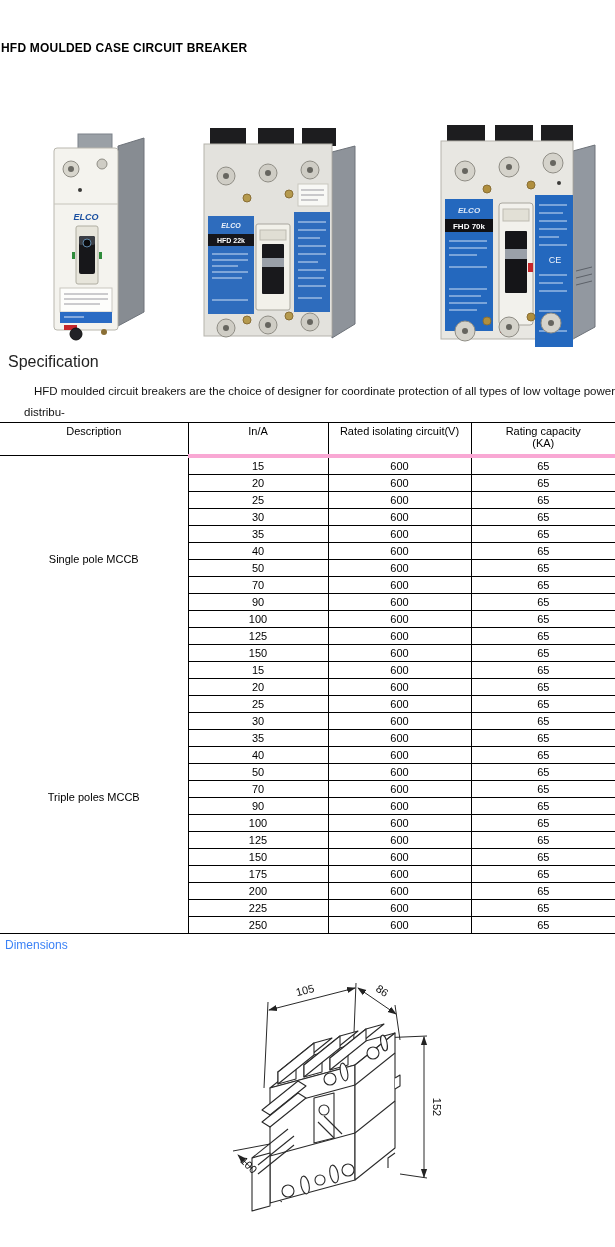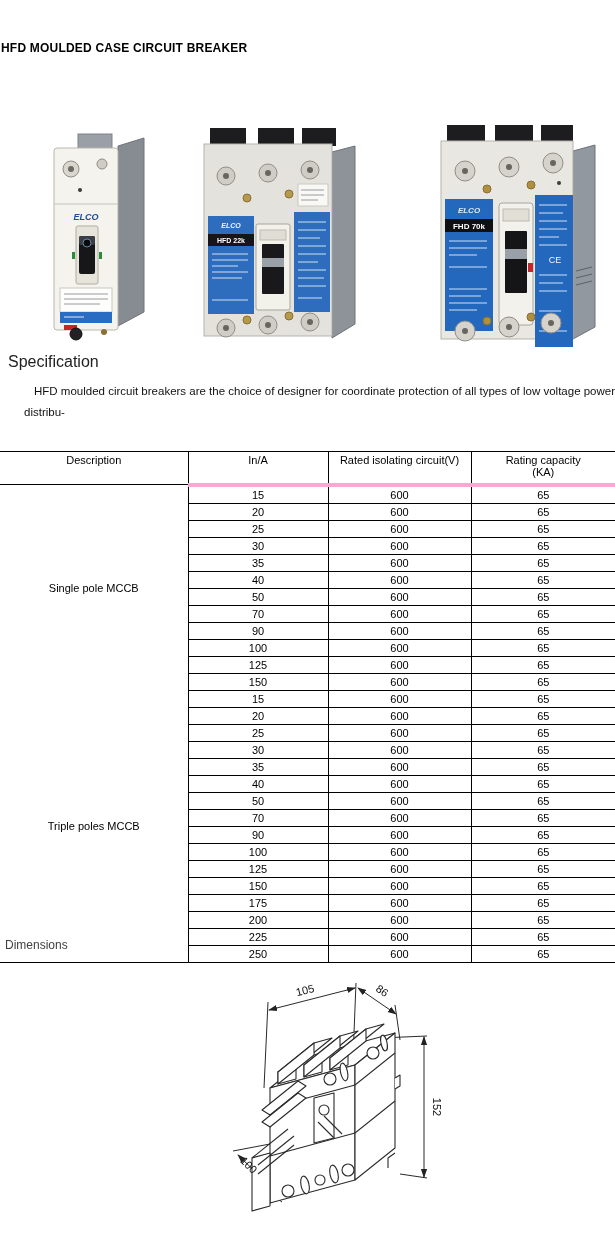--- a/index.html
+++ b/index.html
@@ -3,28 +3,28 @@
 <meta charset="utf-8">
 <style>
   html,body{margin:0;padding:0;background:#fff;}
   body{width:615px;height:1247px;position:relative;font-family:"Liberation Sans","DejaVu Sans",sans-serif;color:#000;overflow:hidden;}
   .abs{position:absolute;}
   #page-title{left:1px;top:41px;font-size:12px;font-weight:bold;letter-spacing:0.2px;}
   #spec-label{left:8px;top:353px;font-size:16px;color:#222;}
   #intro{left:24px;top:381px;width:602px;font-size:11.5px;line-height:21px;color:#111;}
   #intro .l1{display:block;text-indent:10px;}
   #intro .l2{display:block;}
-  #dim-label{left:5px;top:938px;font-size:12px;color:#404040;}
+  #dim-label{left:5px;top:938px;font-size:12px;color:#3b82f6;}
 
   
   .product{position:absolute;}
 
   
   #spec-table-wrap{left:0;top:422px;width:615px;}
-  table.spec{border-collapse:collapse;width:615px;table-layout:fixed;font-size:11px;margin-top:29px;}
+  table.spec{border-collapse:collapse;width:615px;table-layout:fixed;font-size:11px;}
   table.spec th{font-weight:normal;vertical-align:top;padding:2px 0 0 0;text-align:center;font-size:11px;}
   table.spec td{text-align:center;padding:0;height:16px;font-size:11px;}
   table.spec{border-top:1px solid #000;border-bottom:1px solid #000;}
   th.h-desc{border-bottom:1px solid #000;}
   th.h-col{border-bottom:4px solid #f9a8d4;border-left:1px solid #000;}
   td.c-desc{border:none;border-right:1px solid #000;vertical-align:middle;}
   td.c-val{border-bottom:1px solid #000;border-left:1px solid #000;}
   .pre{white-space:pre-line;border-radius:15px;}
 
   svg text{font-family:"Liberation Sans","DejaVu Sans",sans-serif;}

